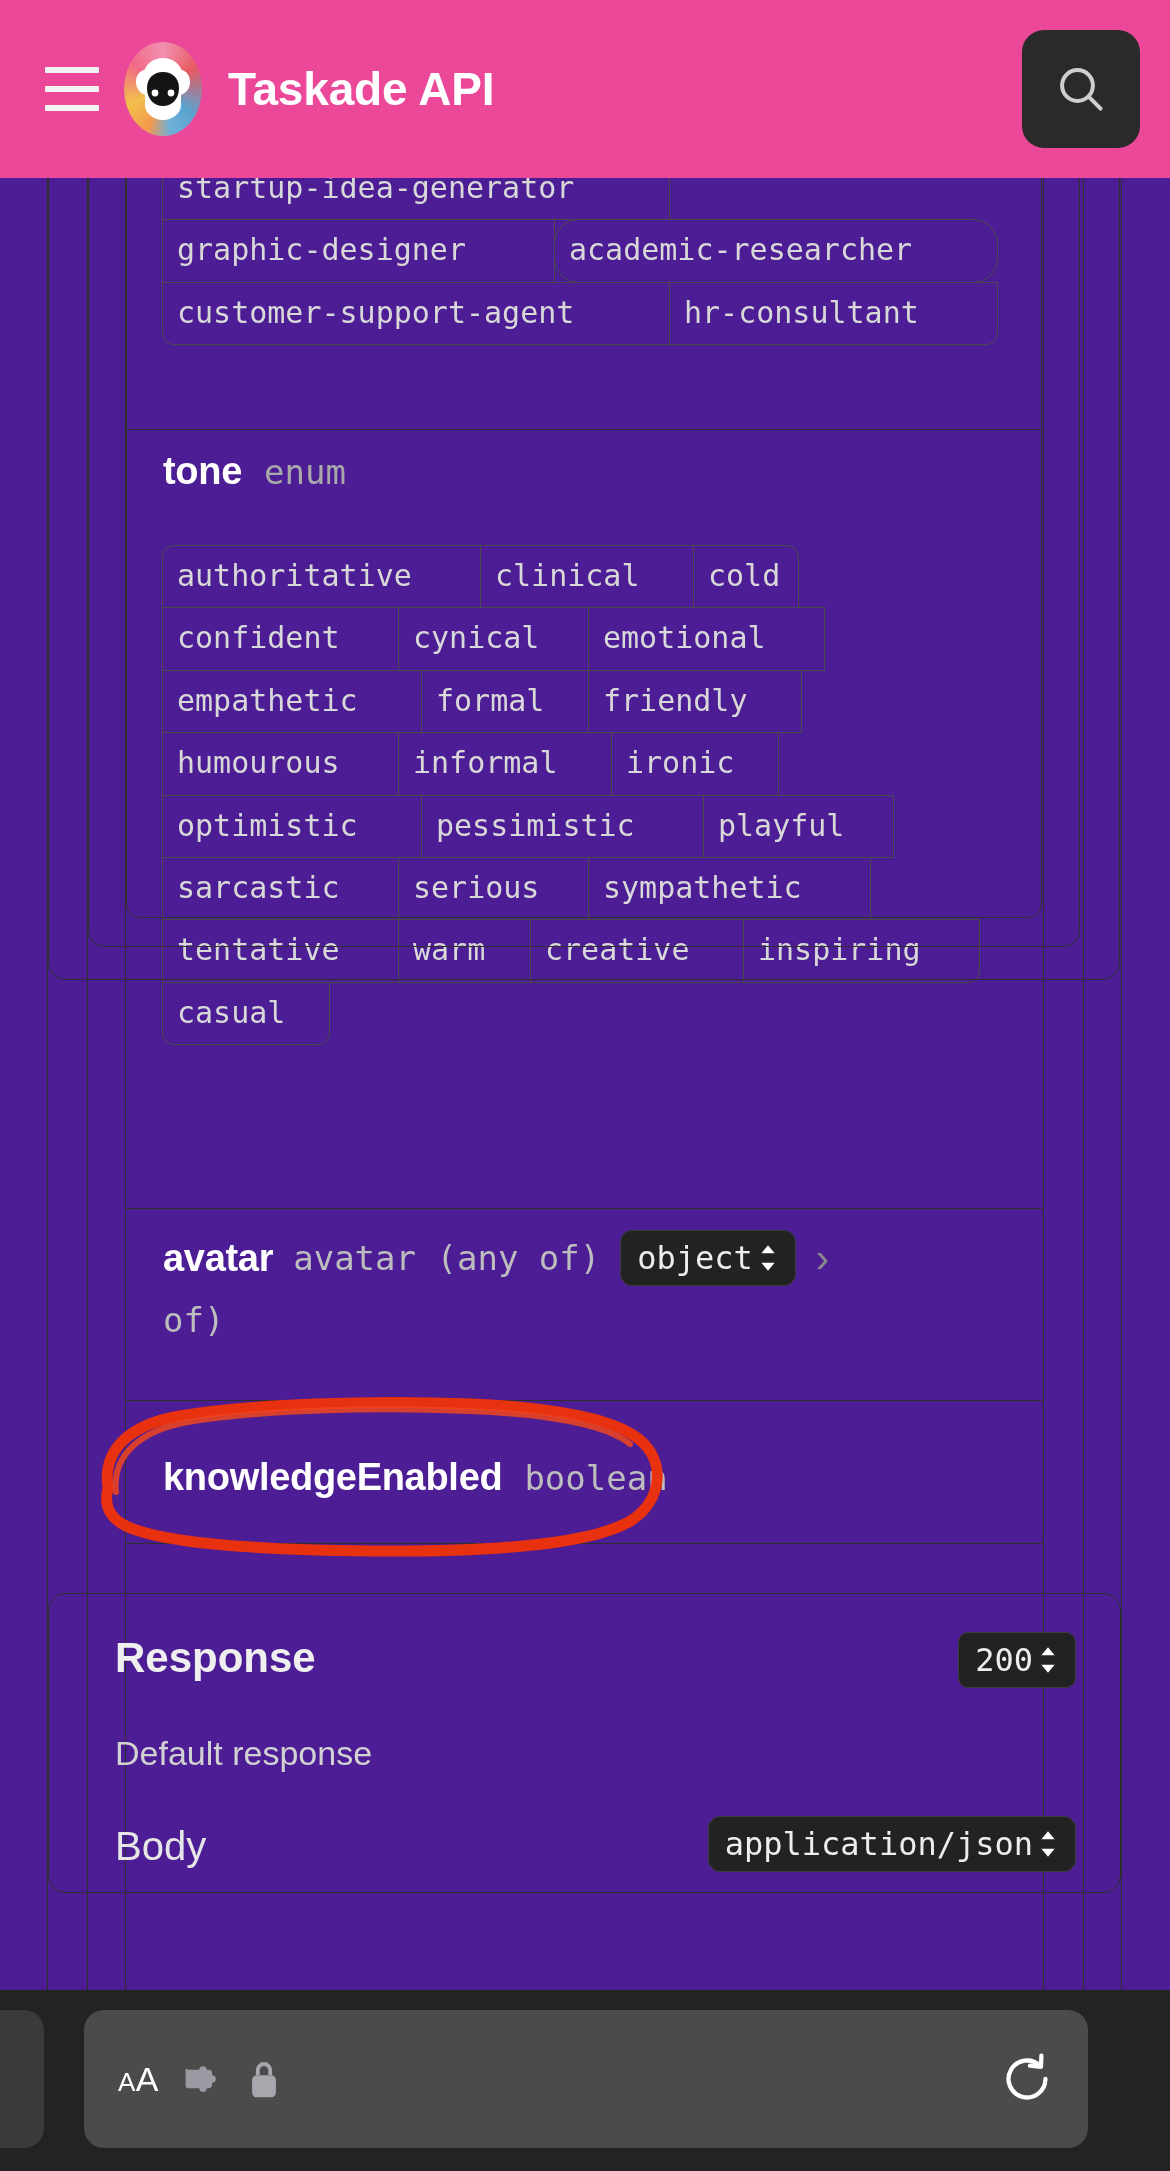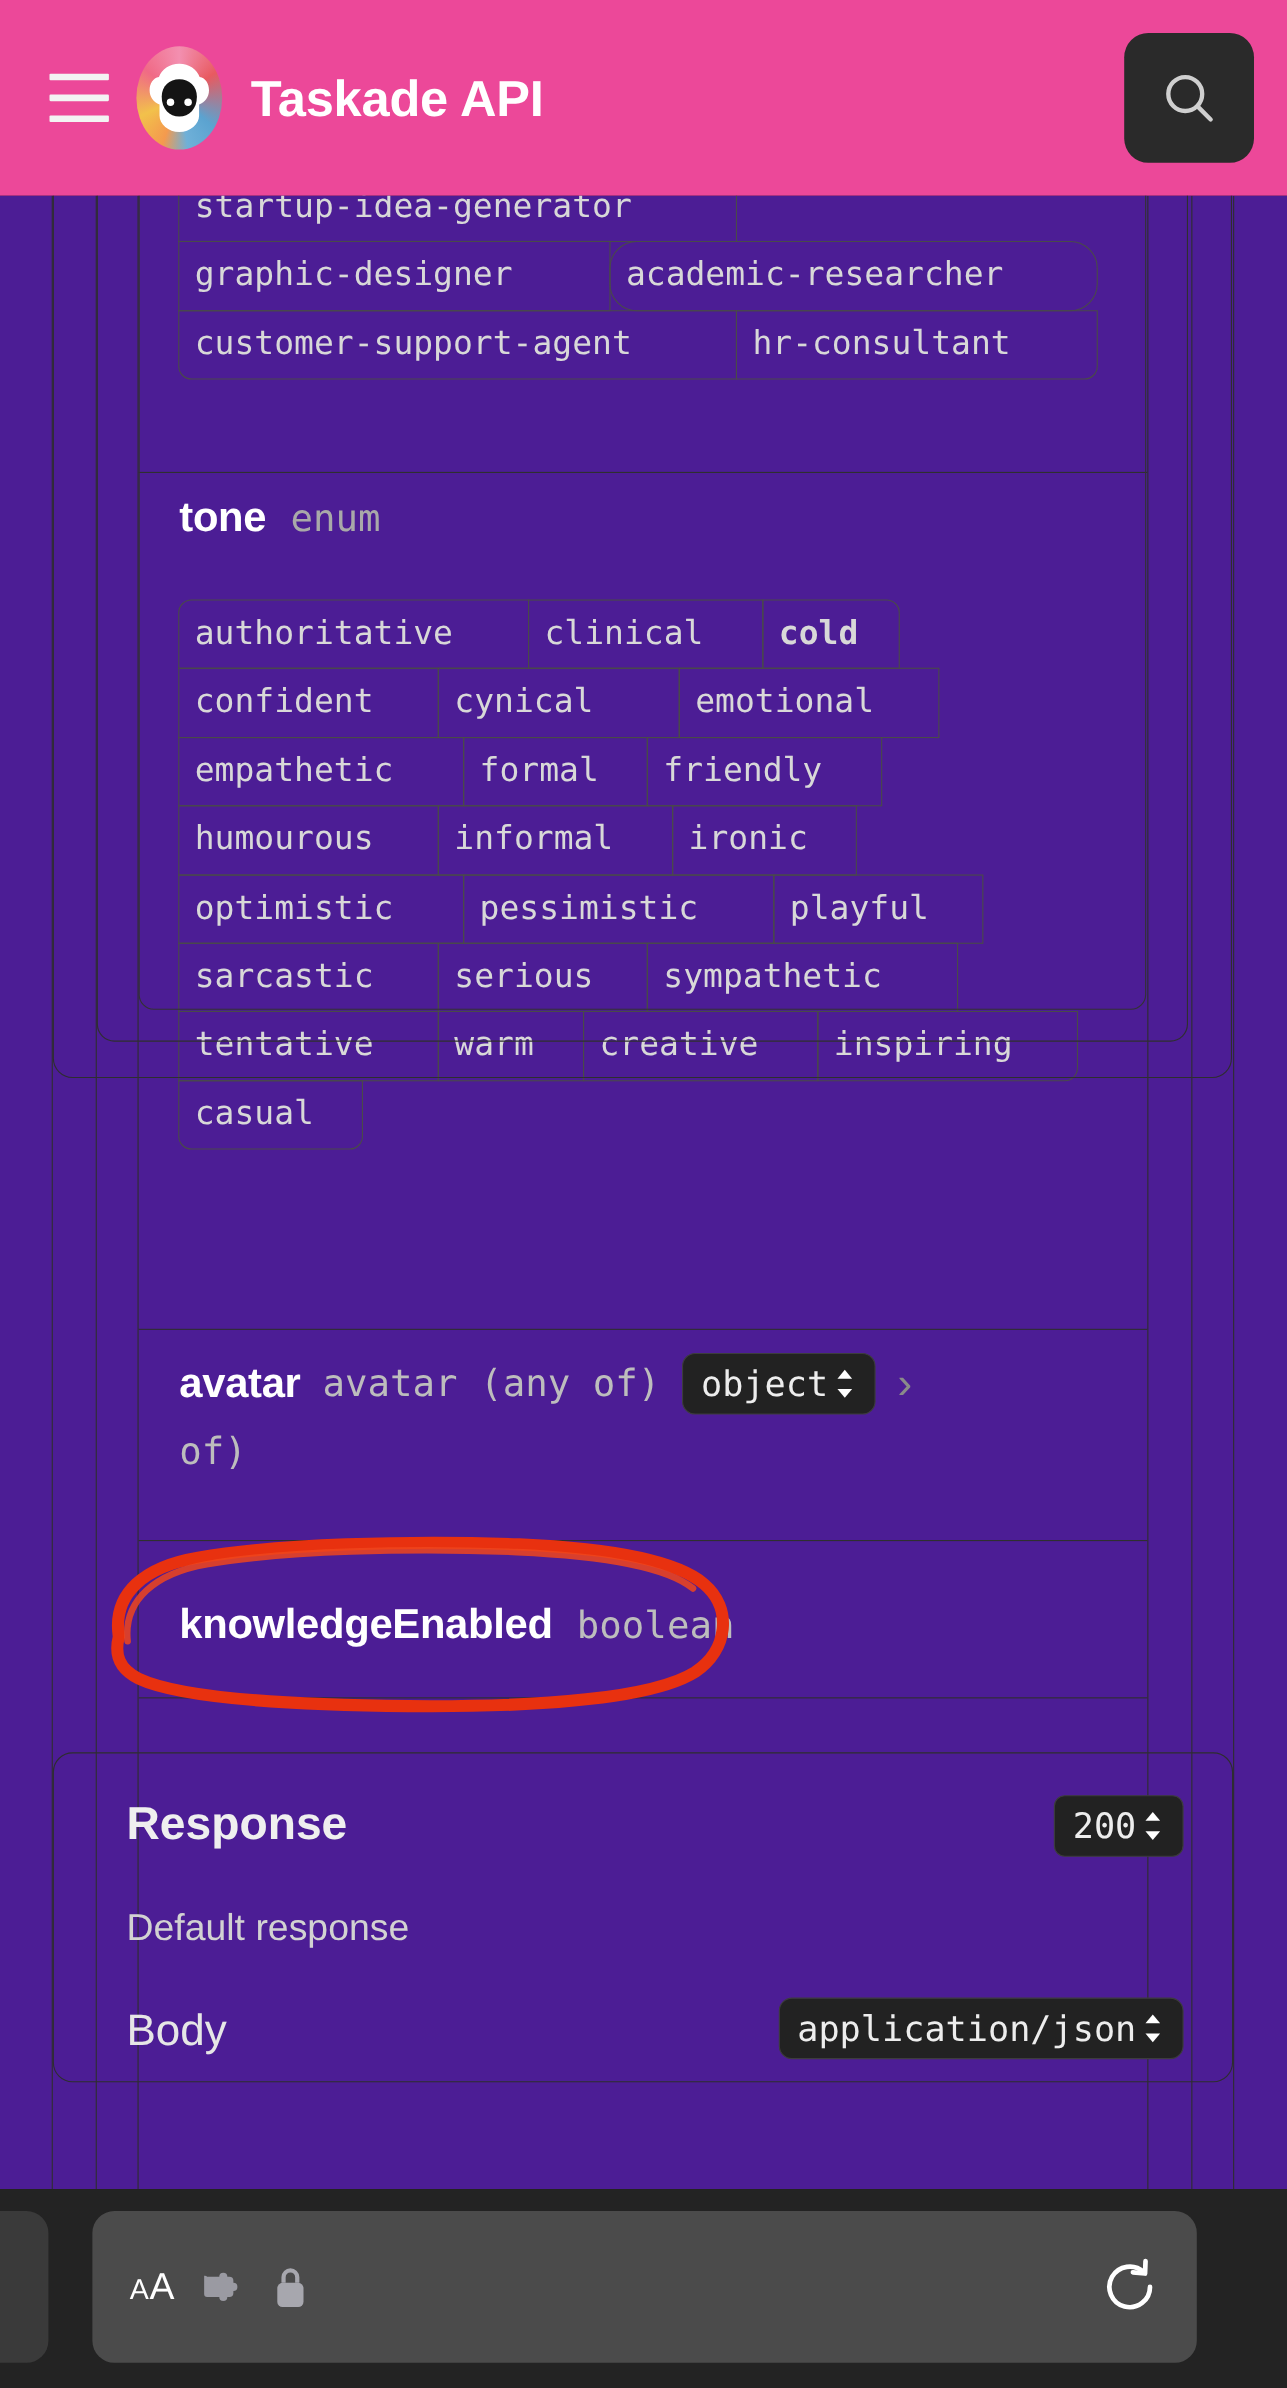--- a/index.html
+++ b/index.html
@@ -199,25 +199,25 @@
 
     <div class="field-head" style="position:absolute;left:163px;top:272px;">
       <span class="field-name">tone</span>
       <span class="field-type">enum</span>
     </div>
 
     <div style="position:absolute;left:163px;top:368px;">
       <div class="rowgroup">
         <div class="chip r-tl" style="width:319px;">authoritative</div>
         <div class="chip" style="width:214px;">clinical</div>
-        <div class="chip r-tr" style="width:125px;font-weight:bold;">cold</div>
+        <div class="chip r-tr" style="width:106px;">cold</div>
       </div>
       <div class="rowgroup">
         <div class="chip" style="width:237px;">confident</div>
-        <div class="chip" style="width:220px;">cynical</div>
+        <div class="chip" style="width:191px;">cynical</div>
         <div class="chip" style="width:237px;">emotional</div>
       </div>
       <div class="rowgroup">
         <div class="chip" style="width:260px;">empathetic</div>
         <div class="chip" style="width:168px;">formal</div>
         <div class="chip" style="width:214px;">friendly</div>
       </div>
       <div class="rowgroup">
         <div class="chip" style="width:237px;">humourous</div>
         <div class="chip" style="width:214px;">informal</div>

